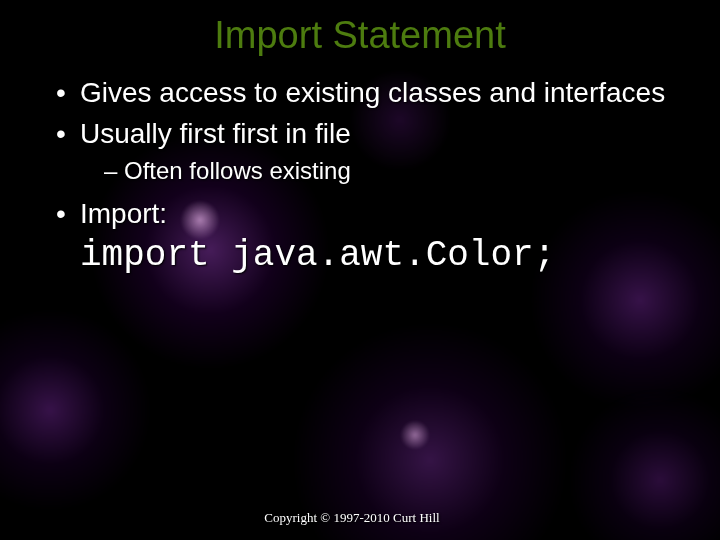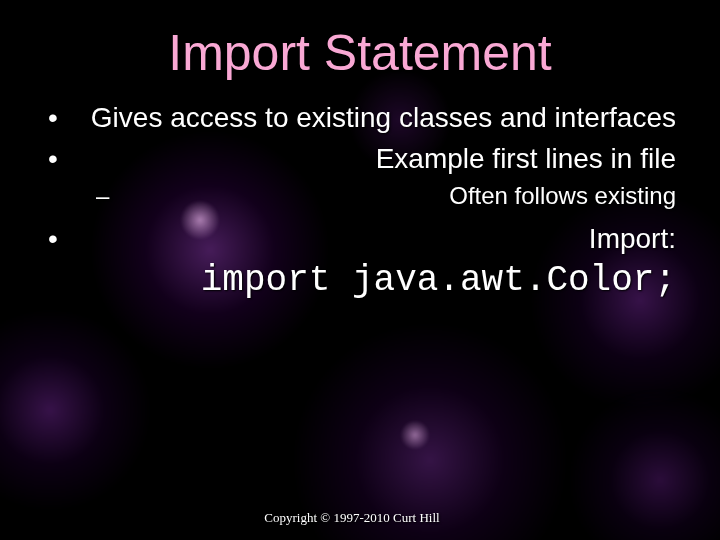--- a/index.html
+++ b/index.html
@@ -27,31 +27,30 @@
   }
   .content {
     position: relative;
     z-index: 1;
     padding: 12px 40px 0 40px;
     box-sizing: border-box;
     height: 100%;
   }
   .title {
     text-align: center;
-    font-size: 50px;
-    color: #f9a8d4;
-    margin: 12px 0 18px 0;
+    font-size: 38px;
+    color: #4d7c0f;
+    margin: 2px 0 18px 0;
     font-weight: normal;
     text-shadow: 1px 1px 2px #000;
   }
   ul.top {
     list-style: none;
-    margin: 4px;
+    margin: 12px;
     padding: 0;
-    text-align: right;
   }
   ul.top > li {
     font-size: 28px;
     line-height: 1.25;
     margin: 0 0 6px 0;
     padding-left: 28px;
     position: relative;
     text-shadow: 1px 1px 2px #000;
   }
   ul.top > li::before {
@@ -112,21 +111,21 @@
 </div>
 
 <div class="content">
   <h1 class="title">Import Statement</h1>
 
   <ul class="top">
     <li>
       <span>Gives access to existing classes and interfaces</span>
     </li>
     <li>
-      <span>Example first lines in file</span>
+      <span>Usually first first in file</span>
       <ul class="sub">
         <li>
           <span>Often follows existing</span>
         </li>
       </ul>
     </li>
     <li>
       <span>Import:</span>
       <span class="code">import java.awt.Color;</span>
     </li>

